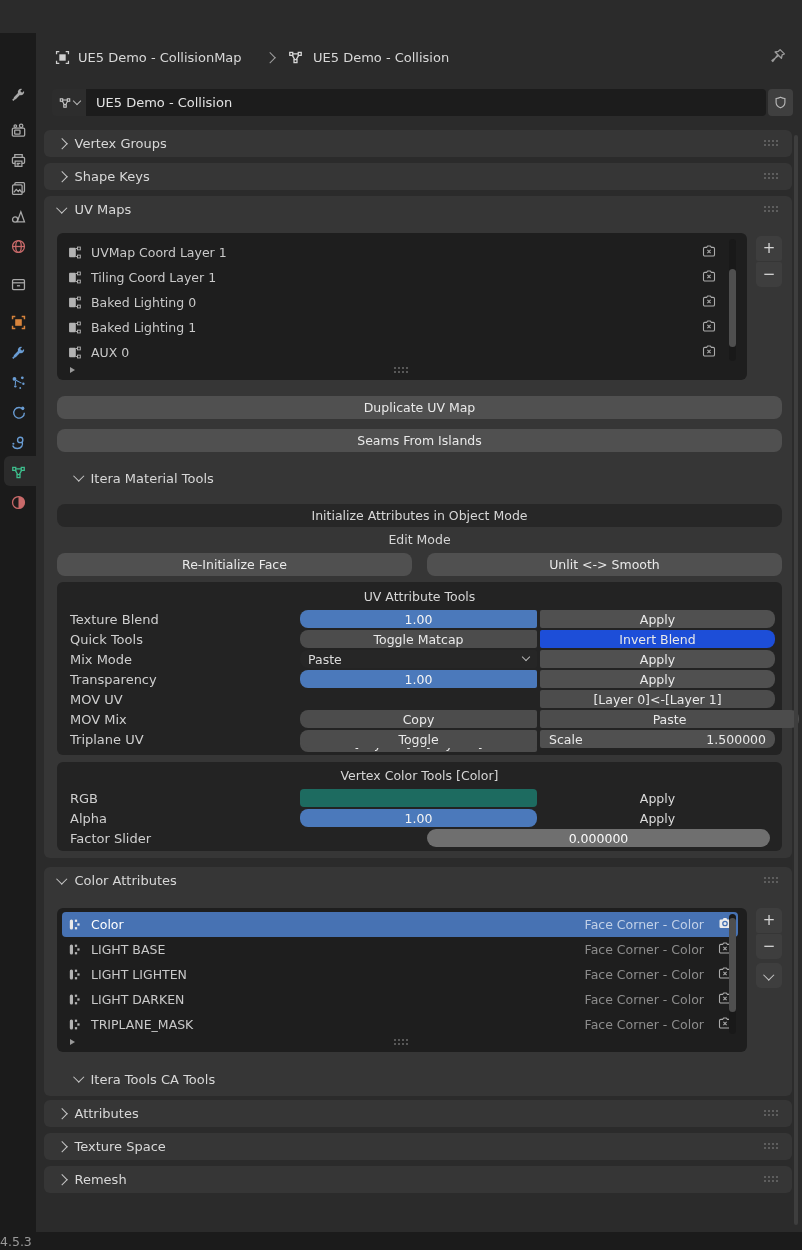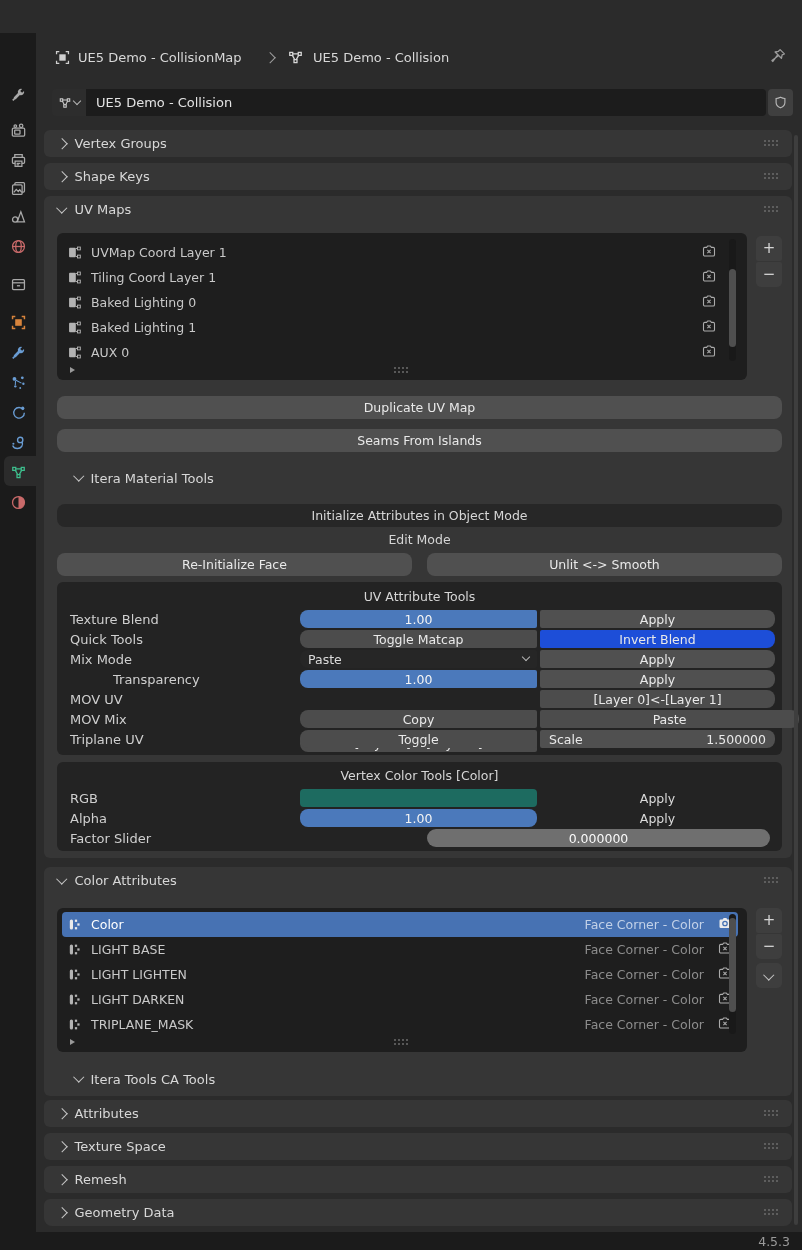--- a/index.html
+++ b/index.html
@@ -73,21 +73,21 @@
   
   .crumbtxt{color:#d8d8d8;font-size:13px;}
   .namebtn{left:52px;top:89px;width:34px;height:27px;background:#2d2d2d;border-radius:4px 0 0 4px;
            display:flex;align-items:center;justify-content:center;gap:2px;}
   .namefield{left:86px;top:89px;width:680px;height:27px;background:#1c1c1c;border-radius:0 4px 4px 0;
              display:flex;align-items:center;box-sizing:border-box;padding:0 8px;}
   .namefield input{width:100%;background:transparent;border:none;outline:none;color:#e3e3e3;font:13px "DejaVu Sans",sans-serif;}
   .shieldbtn{left:768px;top:89px;width:25px;height:27px;background:#3f3f3f;border-radius:4px;
              display:flex;align-items:center;justify-content:center;}
   .statusbar{left:0;top:1232px;width:802px;height:18px;background:#1b1b1b;display:flex;align-items:center;
-             justify-content:flex-end;padding-right:12px;box-sizing:border-box;color:#9a9a9a;}
+             padding-right:12px;box-sizing:border-box;color:#9a9a9a;}
 </style>
 </head>
 <body>
 
 <div class="screen">
 
 
   <div class="abs tabstrip">
     <div class="abs active-tab-bg"></div>
     <div class="tab" style="top:52px;color:#a9a9a9;">
@@ -409,21 +409,21 @@
 
     <div class="rowlab" style="top:68px;">Mix Mode</div>
     <div class="ctl drop" style="left:243px;top:68px;width:237px;">
       <span>Paste</span>
       <span class="cv sm cd"></span>
     </div>
     <div class="ctl bR" style="left:483px;top:68px;width:235px;">
         <span>Apply</span>
       </div>
 
-    <div class="rowlab" style="top:88px;margin-left:43px;">Transparency</div>
+    <div class="rowlab" style="top:88px;">Transparency</div>
     <div class="ctl slider bL" style="left:243px;top:88px;width:237px;">
         <span>1.00</span>
       </div>
     <div class="ctl bR" style="left:483px;top:88px;width:235px;">
         <span>Apply</span>
       </div>
 
     <div class="rowlab" style="top:108px;">MOV UV</div>
     <div class="ctl bL" style="left:243px;top:108px;width:237px;background:#4c4c4c;margin-top:44px;">
         <span>[Layer 0]-&gt;[Layer 1]</span>
@@ -604,29 +604,20 @@
   </div>
   <div class="abs panel" style="left:44px;top:1166px;width:748px;height:27px;">
     <div class="phead">
         <span class="cv cr"></span>
       <span class="ptitle">Remesh</span>
       </div>
     <div class="grip" style="right:13px;top:10px;">
         <i></i>
       </div>
   </div>
-  <div class="abs panel" style="left:44px;top:1199px;width:748px;height:27px;border-radius:6px 6px 8px 8px;">
-    <div class="phead">
-        <span class="cv cr"></span>
-      <span class="ptitle">Geometry Data</span>
-      </div>
-    <div class="grip" style="right:13px;top:10px;">
-        <i></i>
-      </div>
-  </div>
 
   <div class="abs" style="left:794px;top:135px;width:4px;height:1090px;background:#3e3e3e;border-radius:2px;"></div>
 
   <div class="abs statusbar">
     <span>4.5.3</span>
   </div>
 
 </div>
 
 </body></html>

